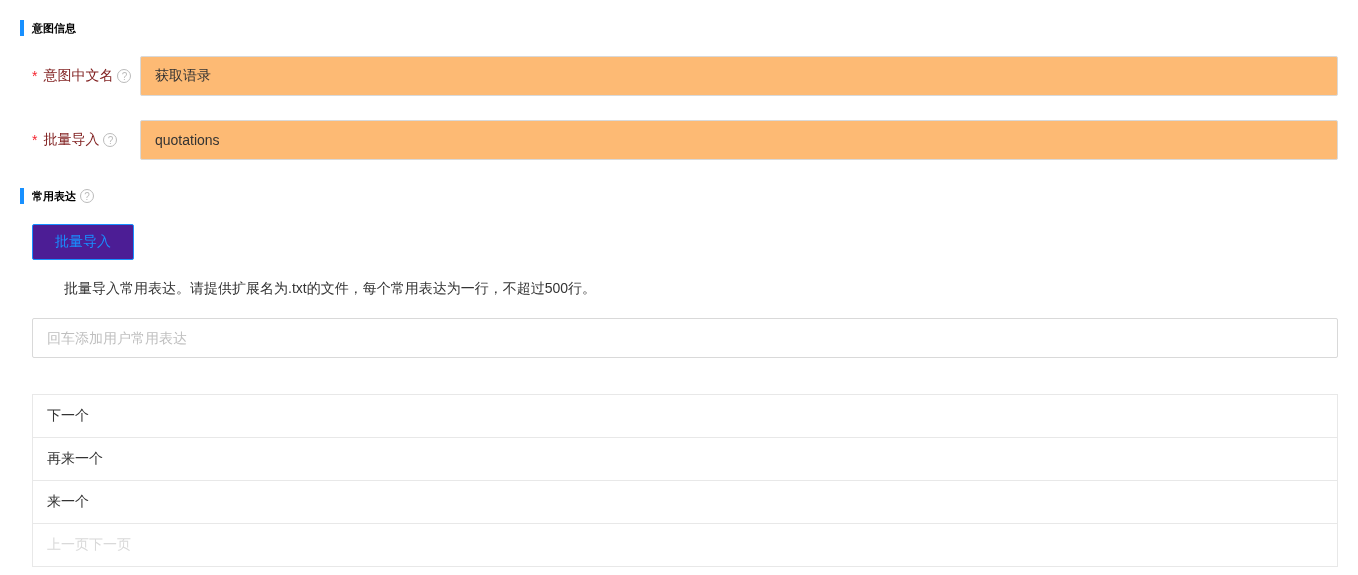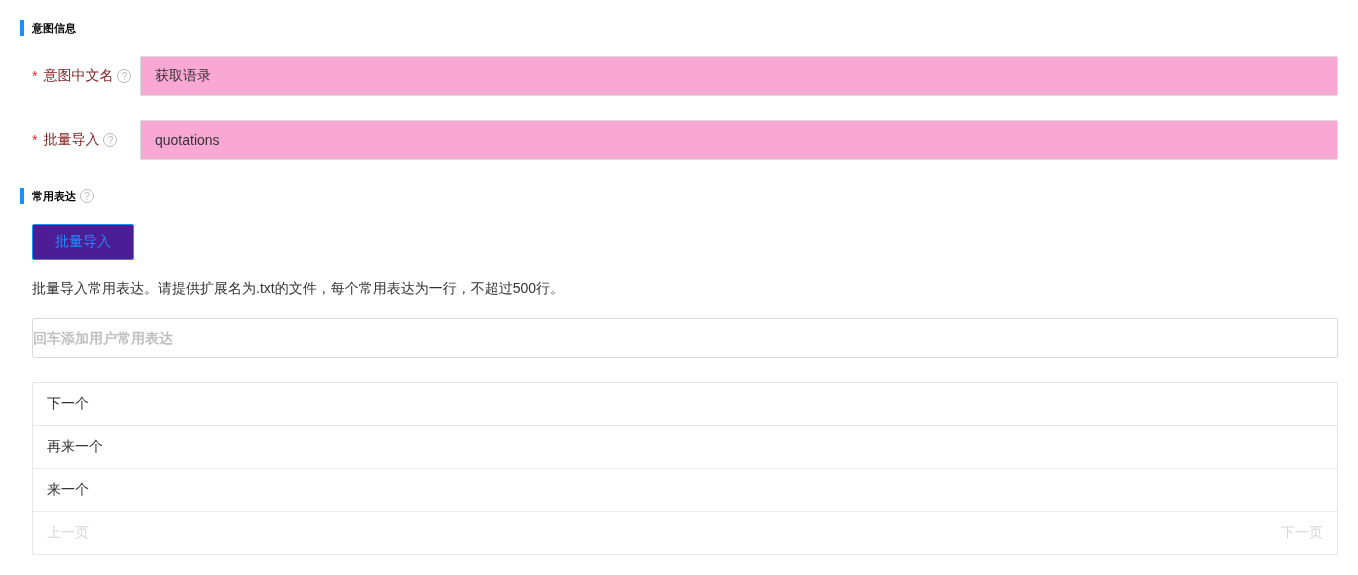--- a/index.html
+++ b/index.html
@@ -67,21 +67,21 @@
     }
     .form-input {
       flex: 1;
       height: 40px;
       padding: 0 14px;
       border: 1px solid #d9d9d9;
       border-radius: 2px;
       font-size: 14px;
       color: #333;
       outline: none;
-      background: #f9a8d4;
+      background: #fdba74;
     }
     .form-input::placeholder {
       color: #bfbfbf;
     }
     .expressions-area {
       padding-left: 12px;
     }
     .import-button {
       display: inline-block;
       border: 1px solid #1890ff;
@@ -90,51 +90,50 @@
       padding: 8px 22px;
       font-size: 14px;
       cursor: pointer;
       border-radius: 2px;
       margin-bottom: 20px;
     }
     .import-hint {
       font-size: 14px;
       color: #333;
       margin-bottom: 20px;
+      margin-left: 32px;
     }
     .expression-input {
       width: 100%;
       height: 40px;
-      padding: 0 0;
+      padding: 0 14px;
       border: 1px solid #d9d9d9;
       border-radius: 2px;
       font-size: 14px;
       outline: none;
       background: #fff;
-      margin-bottom: 24px;
-      font-weight: bold;
+      margin-bottom: 36px;
     }
     .expression-input::placeholder {
       color: #bfbfbf;
     }
     .expression-list {
       border: 1px solid #e8e8e8;
     }
     .expression-item {
       padding: 12px 14px;
       border-bottom: 1px solid #e8e8e8;
       font-size: 14px;
       color: #333;
       cursor: pointer;
     }
     .pagination {
       display: flex;
-      justify-content: space-between;
+      justify-content: flex-start;
       padding: 12px 14px;
-      gap: 18px;
     }
     .pagination-btn {
       color: #d9d9d9;
       cursor: pointer;
       font-size: 14px;
     }
   </style>
 </head>
 <body>
 

